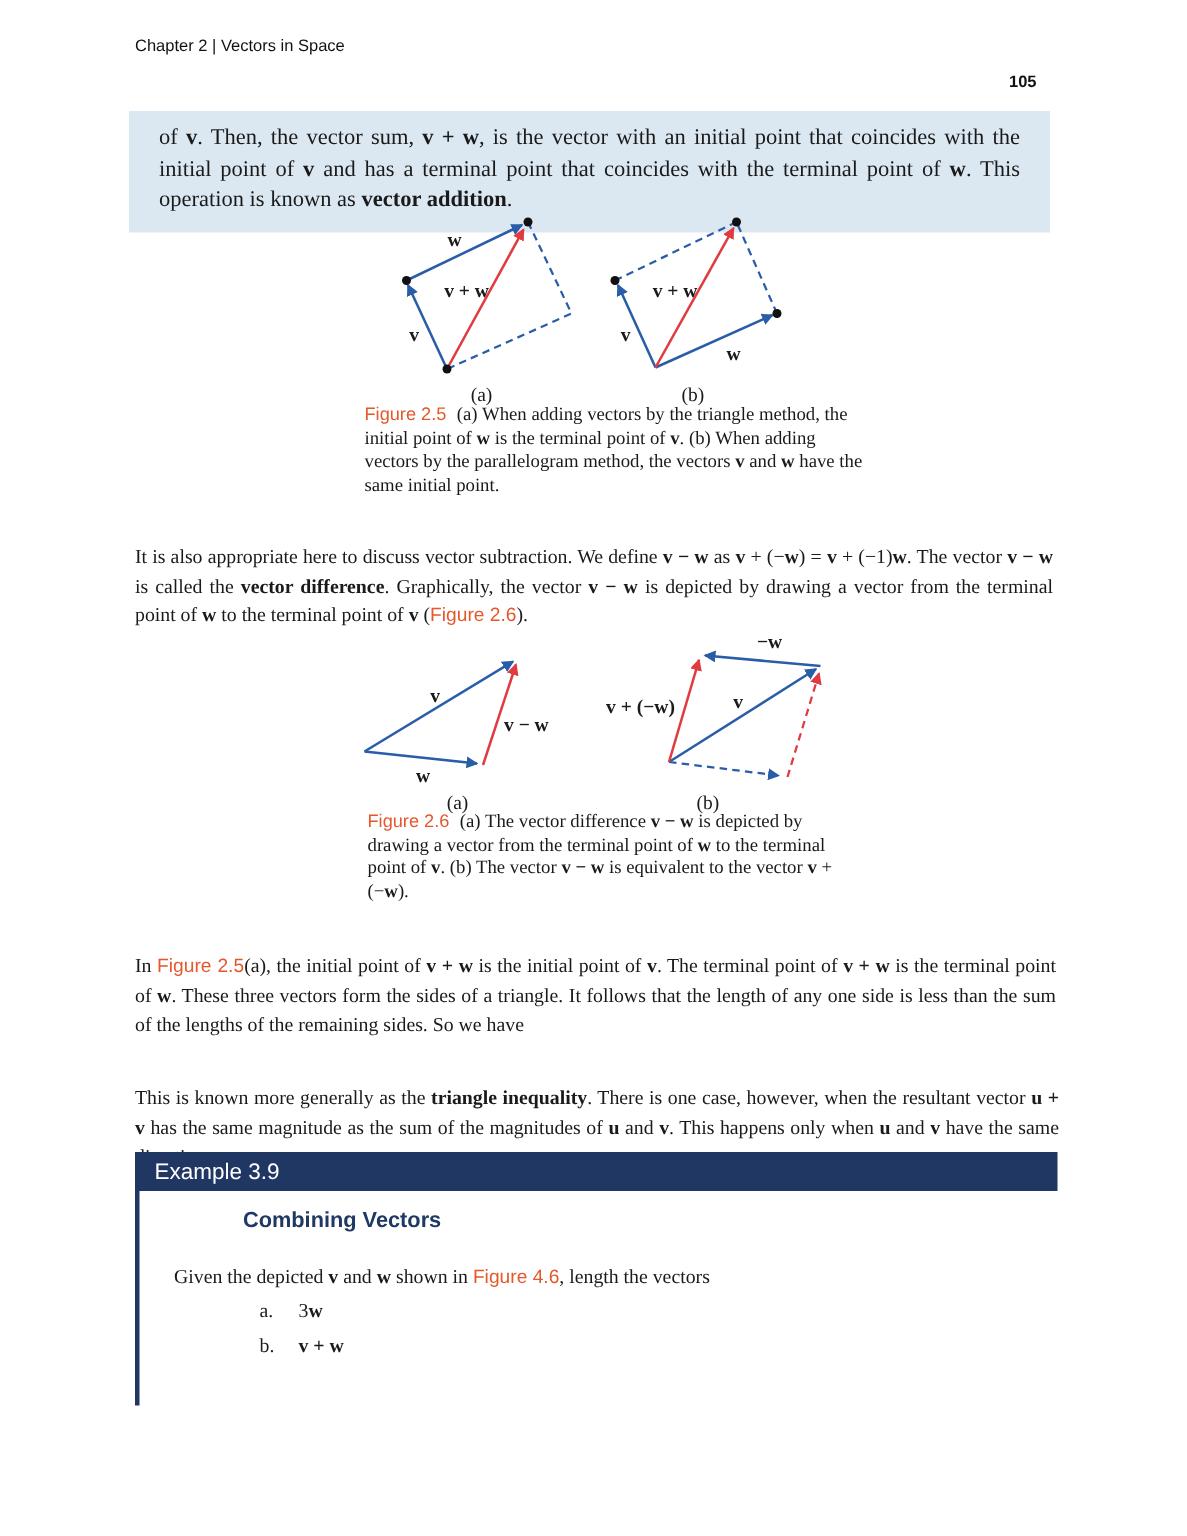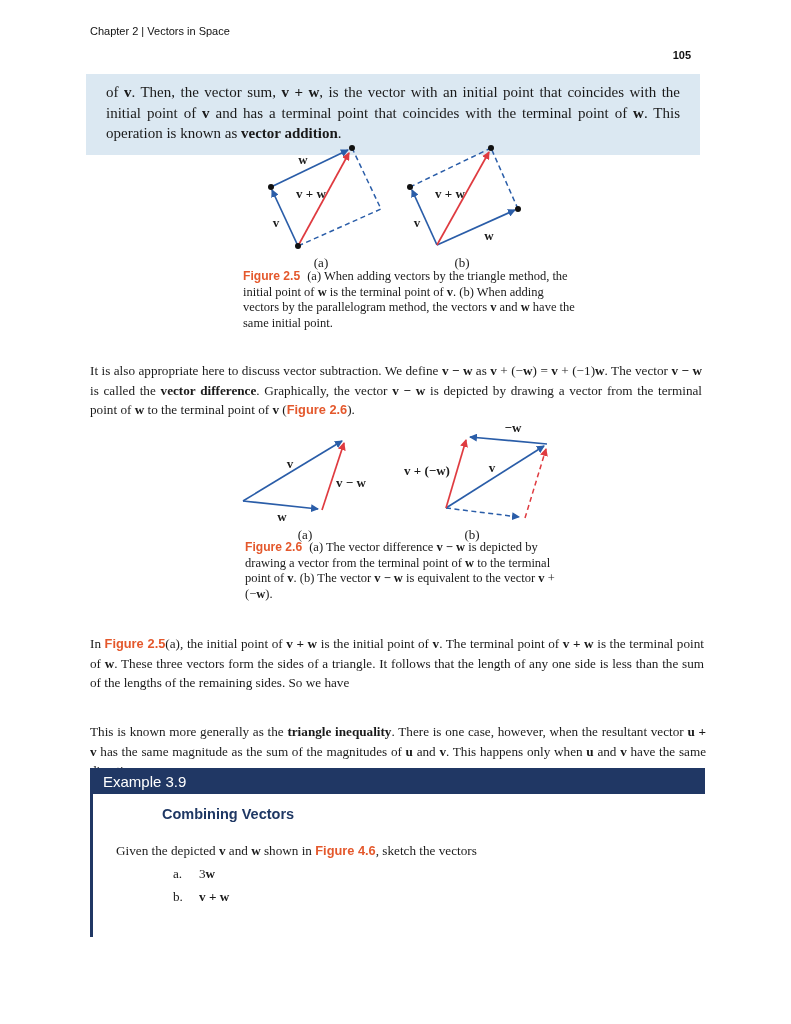--- a/index.html
+++ b/index.html
@@ -11,21 +11,21 @@
   .page-num{font-family:"Liberation Sans",sans-serif;font-size:11px;font-weight:700;color:#111;}
 
   .intro-box{background:var(--intro-box-bg,#DBE8F2);padding:8px 20px 11px 20px;
              font-size:15px;line-height:20.5px;text-align:justify;}
 
   .para{font-size:13.2px;line-height:19.5px;text-align:justify;}
   .caption{font-size:12.5px;line-height:15.5px;}
   .caption .seg-o{margin-right:7px;}
 
   .seg-b{font-weight:700;}
-  .seg-o{color:var(--accent-orange,#E4582C);font-weight:700;
+  .seg-o{color:var(--accent-orange,#E4582C);font-weight:400;
          font-family:"Liberation Sans",sans-serif;font-size:0.97em;}
 
   .formula{font-size:13.5px;text-align:center;}
 
   .example-bar{background:var(--navy,#203764);color:#fff;
                font-family:"Liberation Sans",sans-serif;font-size:15px;
                display:flex;align-items:center;padding-left:13px;box-sizing:border-box;}
   .example-rule{background:var(--navy,#203764);}
   .example-title{color:var(--heading-navy,#1F3864);font-family:"Liberation Sans",sans-serif;
                  font-weight:700;font-size:14.5px;}
@@ -125,21 +125,21 @@
 
   <div class="abs para" style="left:90px;top:722px;width:616px;"><span>This is known more generally as the </span><span class="seg-b">triangle inequality</span><span>. There is one case, however, when the resultant vector </span><span class="seg-b">u + v</span><span> has the same magnitude as the sum of the magnitudes of </span><span class="seg-b">u</span><span> and </span><span class="seg-b">v</span><span>. This happens only when </span><span class="seg-b">u</span><span> and </span><span class="seg-b">v</span><span> have the same direction.</span></div>
 
   <div class="abs example-bar" style="left:90px;top:768px;width:615px;height:26px;">
     <span>Example 3.9</span>
   </div>
   <div class="abs example-rule" style="left:90px;top:794px;width:3px;height:143px;"></div>
 
   <div class="abs example-title" style="left:116px;top:806px;margin-left:46px;">Combining Vectors</div>
 
-  <div class="abs given" style="left:116px;top:843px;width:580px;"><span>Given the depicted </span><span class="seg-b">v</span><span> and </span><span class="seg-b">w</span><span> shown in </span><span class="seg-o">Figure 4.6</span><span>, sketch the vectors</span></div>
+  <div class="abs given" style="left:116px;top:843px;width:580px;"><span>Given the depicted </span><span class="seg-b">v</span><span> and </span><span class="seg-b">w</span><span> shown in </span><span class="seg-o">Figure 4.6</span><span>, length the vectors</span></div>
 
   <div class="abs list-item" style="left:141px;top:866px;">
     <span class="item-label">a.</span><span><span>3</span><span class="seg-b">w</span></span>
   </div>
   <div class="abs list-item" style="left:141px;top:889px;">
     <span class="item-label">b.</span><span><span class="seg-b">v + w</span></span>
   </div>
 
 </div>
 

